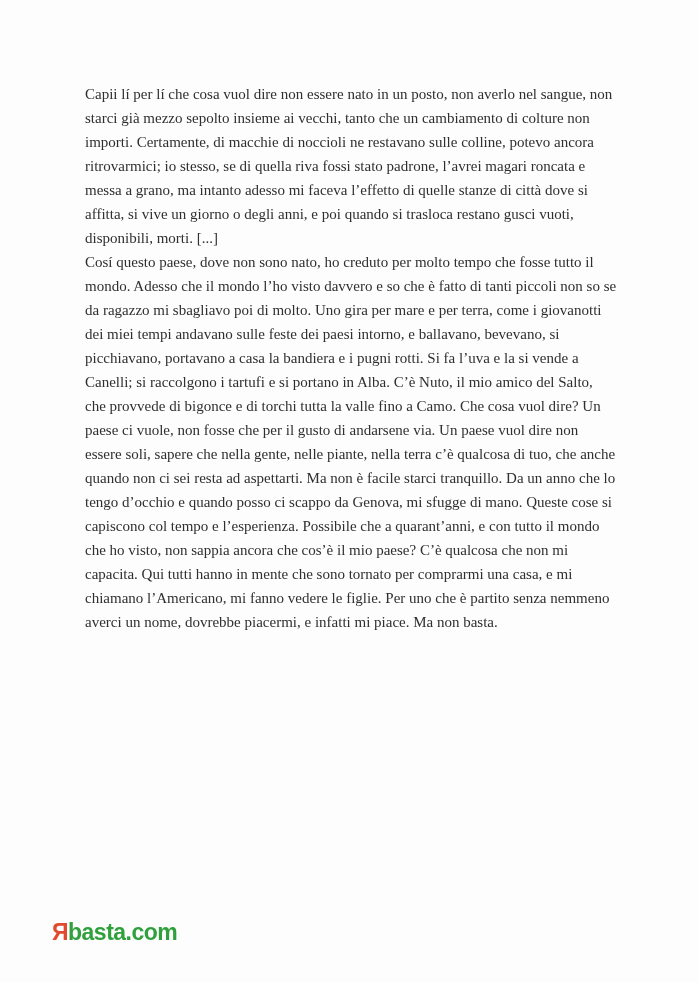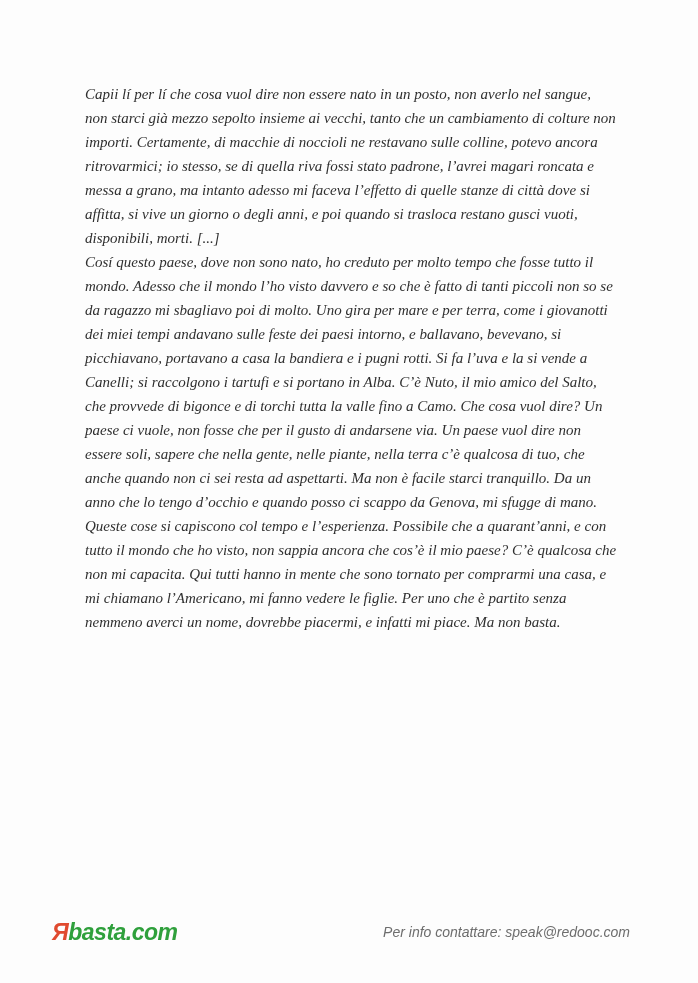--- a/index.html
+++ b/index.html
@@ -1,15 +1,15 @@
 <!DOCTYPE html>
 <html><head>
 <meta charset="utf-8">
 <style>
-  * { margin: 0; padding: 0; box-sizing: border-box; font-style: italic; }
+  * { margin: 0; padding: 0; box-sizing: border-box; }
   html, body { background: #ffffff; }
   .page {
     position: relative;
     width: 698px;
     height: 983px;
     margin: 0 auto;
     background: #fdfdfd;
     overflow: hidden;
     font-family: "Liberation Serif", "DejaVu Serif", serif;
   }
@@ -63,16 +63,15 @@
   <main class="content">
     <p>Capii lí per lí che cosa vuol dire non essere nato in un posto, non averlo nel sangue, non starci già mezzo sepolto insieme ai vecchi, tanto che un cambiamento di colture non importi. Certamente, di macchie di noccioli ne restavano sulle colline, potevo ancora ritrovarmici; io stesso, se di quella riva fossi stato padrone, l’avrei magari roncata e messa a grano, ma intanto adesso mi faceva l’effetto di quelle stanze di città dove si affitta, si vive un giorno o degli anni, e poi quando si trasloca restano gusci vuoti, disponibili, morti. [...]</p>
     <p>Cosí questo paese, dove non sono nato, ho creduto per molto tempo che fosse tutto il mondo. Adesso che il mondo l’ho visto davvero e so che è fatto di tanti piccoli non so se da ragazzo mi sbagliavo poi di molto. Uno gira per mare e per terra, come i giovanotti dei miei tempi andavano sulle feste dei paesi intorno, e ballavano, bevevano, si picchiavano, portavano a casa la bandiera e i pugni rotti. Si fa l’uva e la si vende a Canelli; si raccolgono i tartufi e si portano in Alba. C’è Nuto, il mio amico del Salto, che provvede di bigonce e di torchi tutta la valle fino a Camo. Che cosa vuol dire? Un paese ci vuole, non fosse che per il gusto di andarsene via. Un paese vuol dire non essere soli, sapere che nella gente, nelle piante, nella terra c’è qualcosa di tuo, che anche quando non ci sei resta ad aspettarti. Ma non è facile starci tranquillo. Da un anno che lo tengo d’occhio e quando posso ci scappo da Genova, mi sfugge di mano. Queste cose si capiscono col tempo e l’esperienza. Possibile che a quarant’anni, e con tutto il mondo che ho visto, non sappia ancora che cos’è il mio paese? C’è qualcosa che non mi capacita. Qui tutti hanno in mente che sono tornato per comprarmi una casa, e mi chiamano l’Americano, mi fanno vedere le figlie. Per uno che è partito senza nemmeno averci un nome, dovrebbe piacermi, e infatti mi piace. Ma non basta.</p>
   </main>
 
   <footer class="footer">
     <div class="logo">
       <span class="logo-mark">Я</span>
       <span class="logo-text">basta.com</span>
     </div>
-    <div class="contact">Per info contattare: speak@redooc.com</div>
   </footer>
 
 </div>
 
 </body></html>

